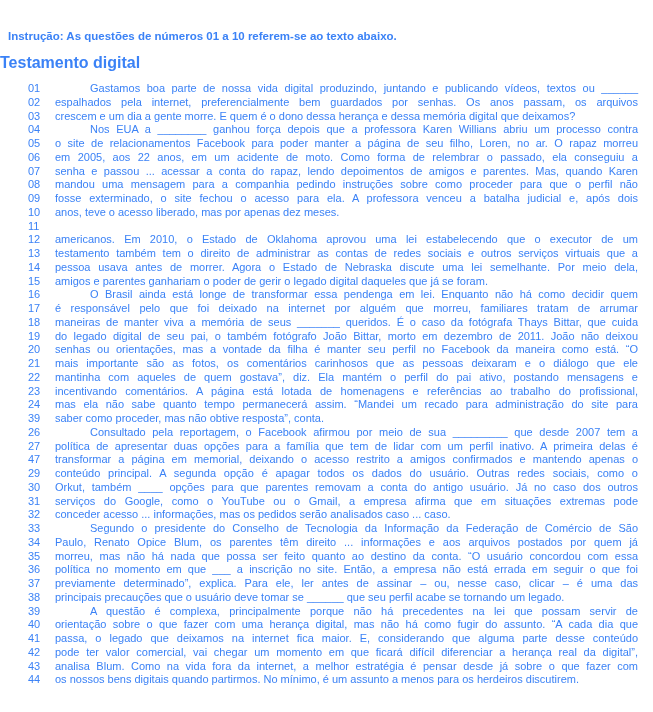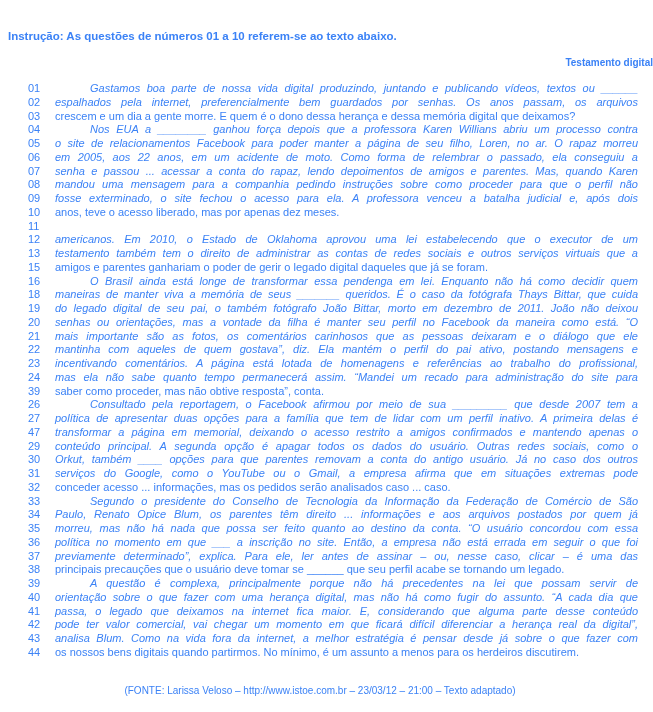--- a/index.html
+++ b/index.html
@@ -14,22 +14,22 @@
     margin-top: 24px;
   }
   .instruction {
     padding: 5px 8px 0 8px;
     font-size: 11.5px;
     font-weight: bold;
     line-height: 14px;
   }
   .title {
     margin-top: 13px;
-    text-align: right;
-    font-size: 10px;
+    text-align: left;
+    font-size: 16px;
     font-weight: bold;
     line-height: 14px;
   }
   .text-body { margin-top: 12px; }
   .line {
     display: flex;
     height: 13.75px;
     overflow: hidden;
     font-size: 11px;
     line-height: 13.75px;
@@ -42,21 +42,20 @@
   }
   .txt {
     flex: 0 0 583px;
     width: 583px;
     box-sizing: border-box;
   }
   .txt.j {
     text-align: justify;
     text-align-last: justify;
     text-justify: inter-word;
-    font-style: italic;
   }
   .txt.i { padding-left: 35px; }
   .source {
     margin-top: 24px;
     padding-right: 13px;
     text-align: center;
     font-size: 10px;
     line-height: 13px;
   }
 </style>
@@ -73,22 +72,24 @@
       <div class="line"><span class="num">04</span><span class="txt j i">Nos EUA a ________ ganhou força depois que a professora Karen Willians abriu um processo contra</span></div>
       <div class="line"><span class="num">05</span><span class="txt j">o site de relacionamentos Facebook para poder manter a página de seu filho, Loren, no ar. O rapaz morreu</span></div>
       <div class="line"><span class="num">06</span><span class="txt j">em 2005, aos 22 anos, em um acidente de moto. Como forma de relembrar o passado, ela conseguiu a</span></div>
       <div class="line"><span class="num">07</span><span class="txt j">senha e passou ... acessar a conta do rapaz, lendo depoimentos de amigos e parentes. Mas, quando Karen</span></div>
       <div class="line"><span class="num">08</span><span class="txt j">mandou uma mensagem para a companhia pedindo instruções sobre como proceder para que o perfil não</span></div>
       <div class="line"><span class="num">09</span><span class="txt j">fosse exterminado, o site fechou o acesso para ela. A professora venceu a batalha judicial e, após dois</span></div>
       <div class="line"><span class="num">10</span><span class="txt">anos, teve o acesso liberado, mas por apenas dez meses.</span></div>
       <div class="line"><span class="num">11</span></div>
       <div class="line"><span class="num">12</span><span class="txt j">americanos. Em 2010, o Estado de Oklahoma aprovou uma lei estabelecendo que o executor de um</span></div>
       <div class="line"><span class="num">13</span><span class="txt j">testamento também tem o direito de administrar as contas de redes sociais e outros serviços virtuais que a</span></div>
+      <div class="line"><span class="num">14</span><span class="txt j">pessoa usava antes de morrer. Agora o Estado de Nebraska discute uma lei semelhante. Por meio dela,</span></div>
       <div class="line"><span class="num">15</span><span class="txt">amigos e parentes ganhariam o poder de gerir o legado digital daqueles que já se foram.</span></div>
       <div class="line"><span class="num">16</span><span class="txt j i">O Brasil ainda está longe de transformar essa pendenga em lei. Enquanto não há como decidir quem</span></div>
+      <div class="line"><span class="num">17</span><span class="txt j">é responsável pelo que foi deixado na internet por alguém que morreu, familiares tratam de arrumar</span></div>
       <div class="line"><span class="num">18</span><span class="txt j">maneiras de manter viva a memória de seus _______ queridos. É o caso da fotógrafa Thays Bittar, que cuida</span></div>
       <div class="line"><span class="num">19</span><span class="txt j">do legado digital de seu pai, o também fotógrafo João Bittar, morto em dezembro de 2011. João não deixou</span></div>
       <div class="line"><span class="num">20</span><span class="txt j">senhas ou orientações, mas a vontade da filha é manter seu perfil no Facebook da maneira como está. “O</span></div>
       <div class="line"><span class="num">21</span><span class="txt j">mais importante são as fotos, os comentários carinhosos que as pessoas deixaram e o diálogo que ele</span></div>
       <div class="line"><span class="num">22</span><span class="txt j">mantinha com aqueles de quem gostava”, diz. Ela mantém o perfil do pai ativo, postando mensagens e</span></div>
       <div class="line"><span class="num">23</span><span class="txt j">incentivando comentários. A página está lotada de homenagens e referências ao trabalho do profissional,</span></div>
       <div class="line"><span class="num">24</span><span class="txt j">mas ela não sabe quanto tempo permanecerá assim. “Mandei um recado para administração do site para</span></div>
       <div class="line"><span class="num">39</span><span class="txt">saber como proceder, mas não obtive resposta”, conta.</span></div>
       <div class="line"><span class="num">26</span><span class="txt j i">Consultado pela reportagem, o Facebook afirmou por meio de sua _________ que desde 2007 tem a</span></div>
       <div class="line"><span class="num">27</span><span class="txt j">política de apresentar duas opções para a família que tem de lidar com um perfil inativo. A primeira delas é</span></div>

